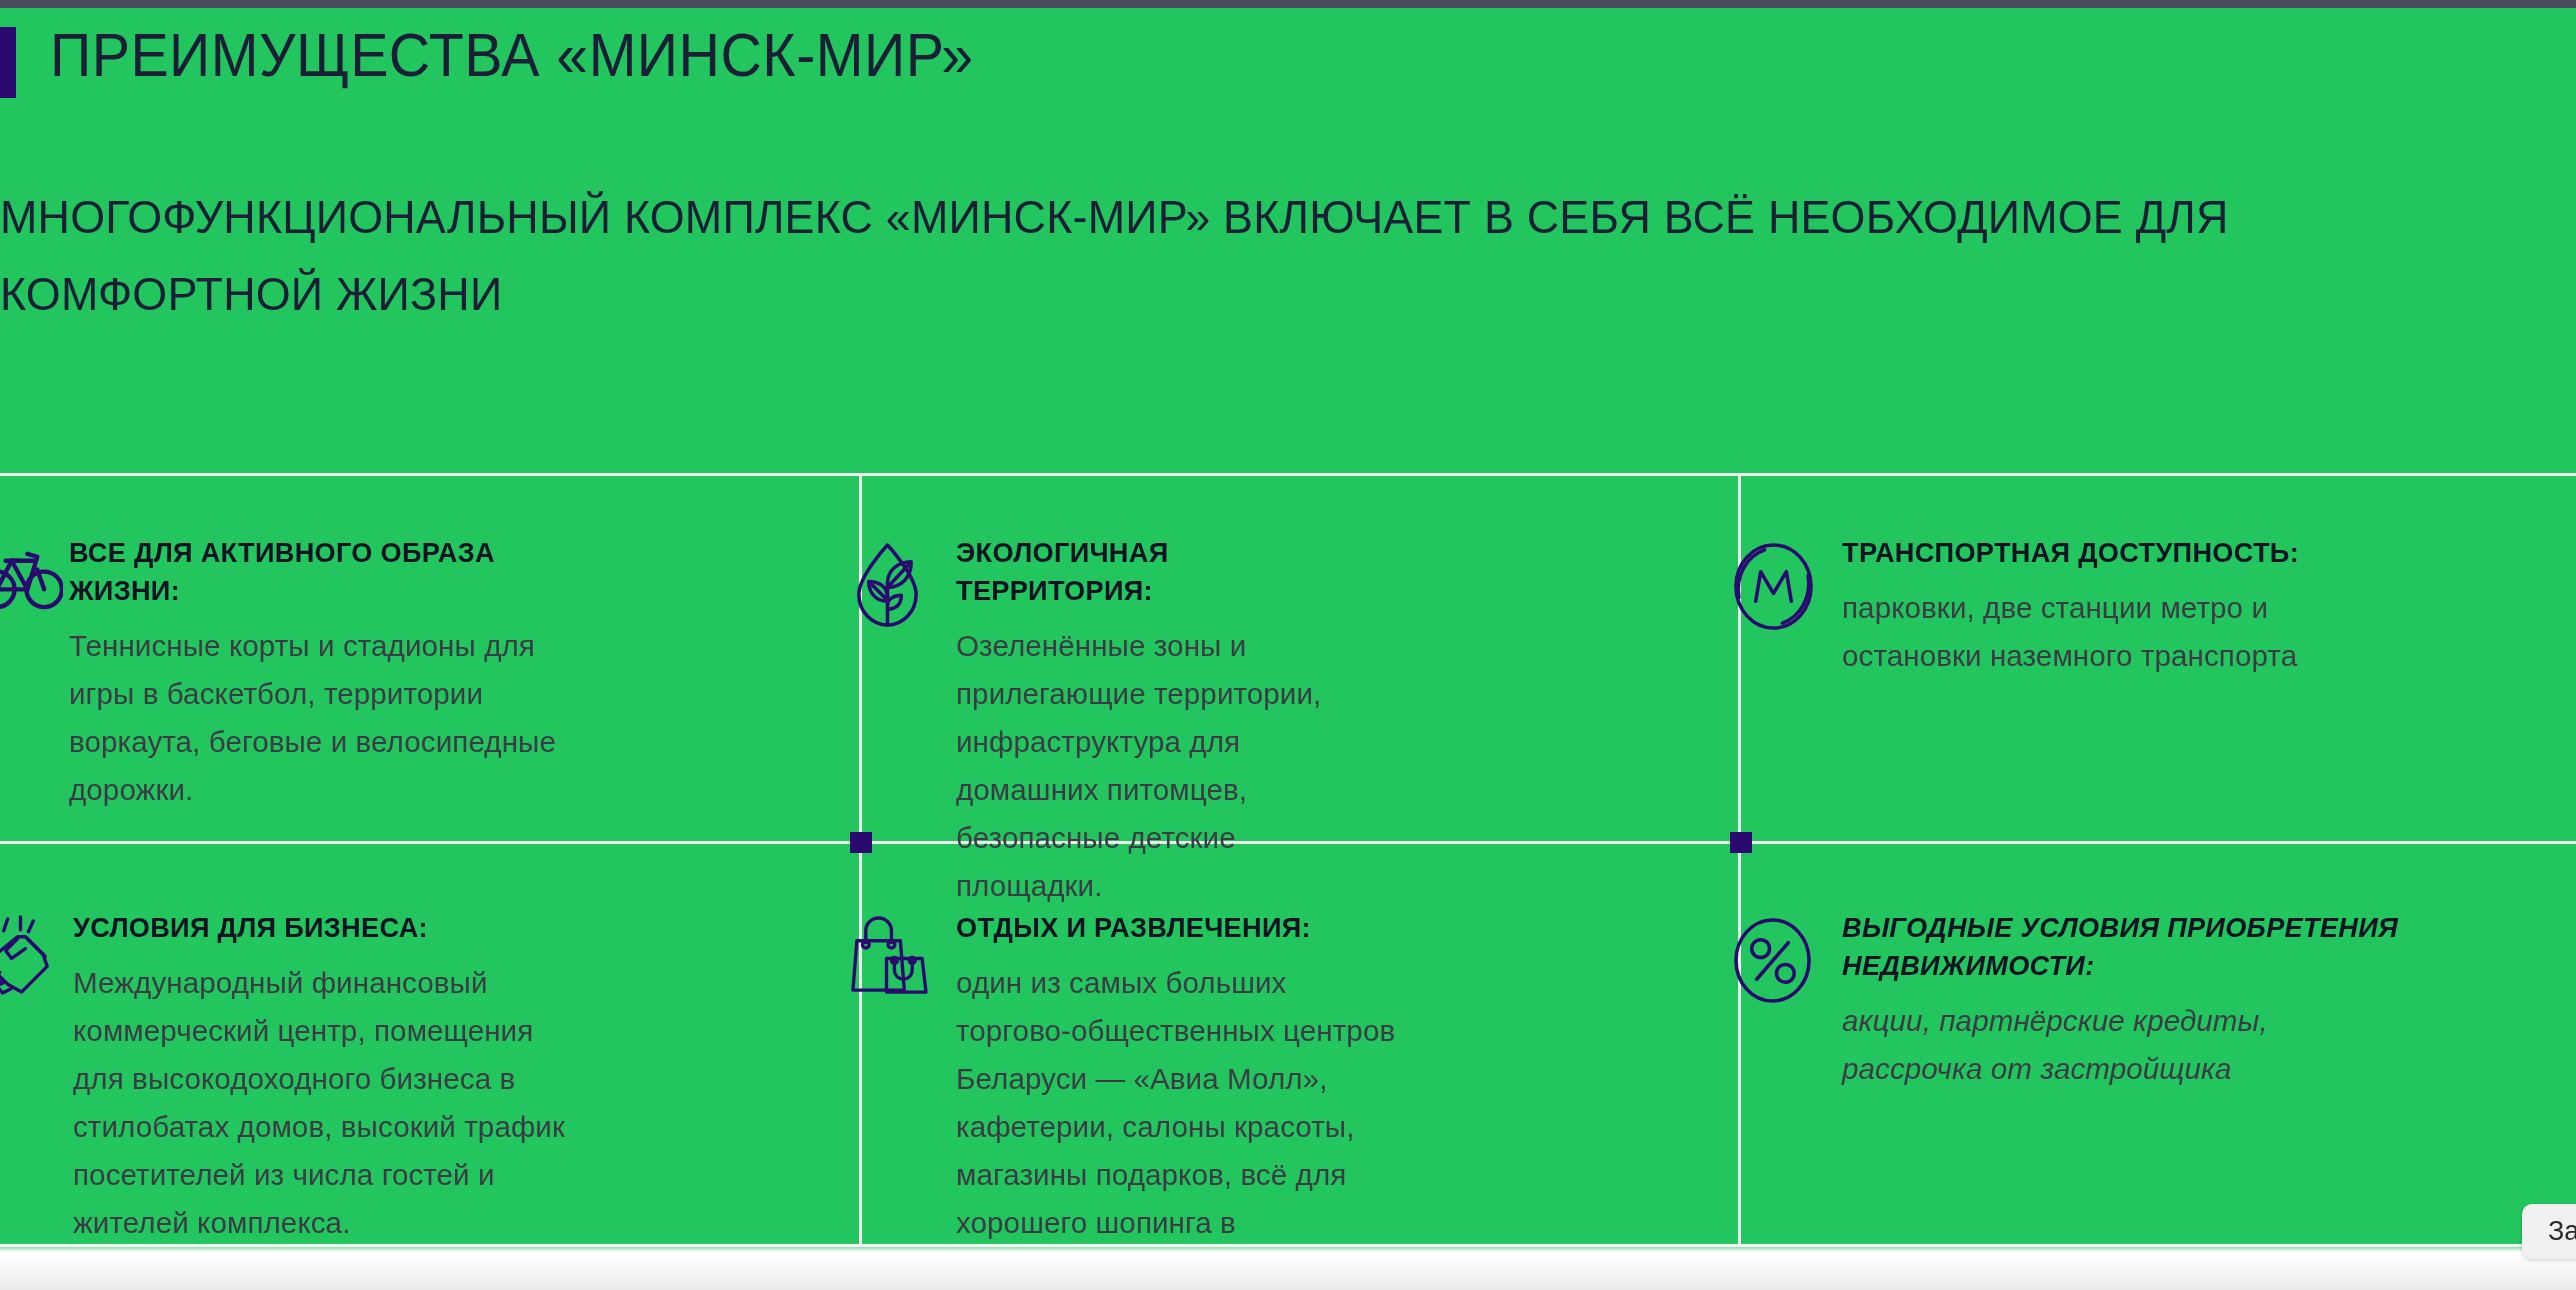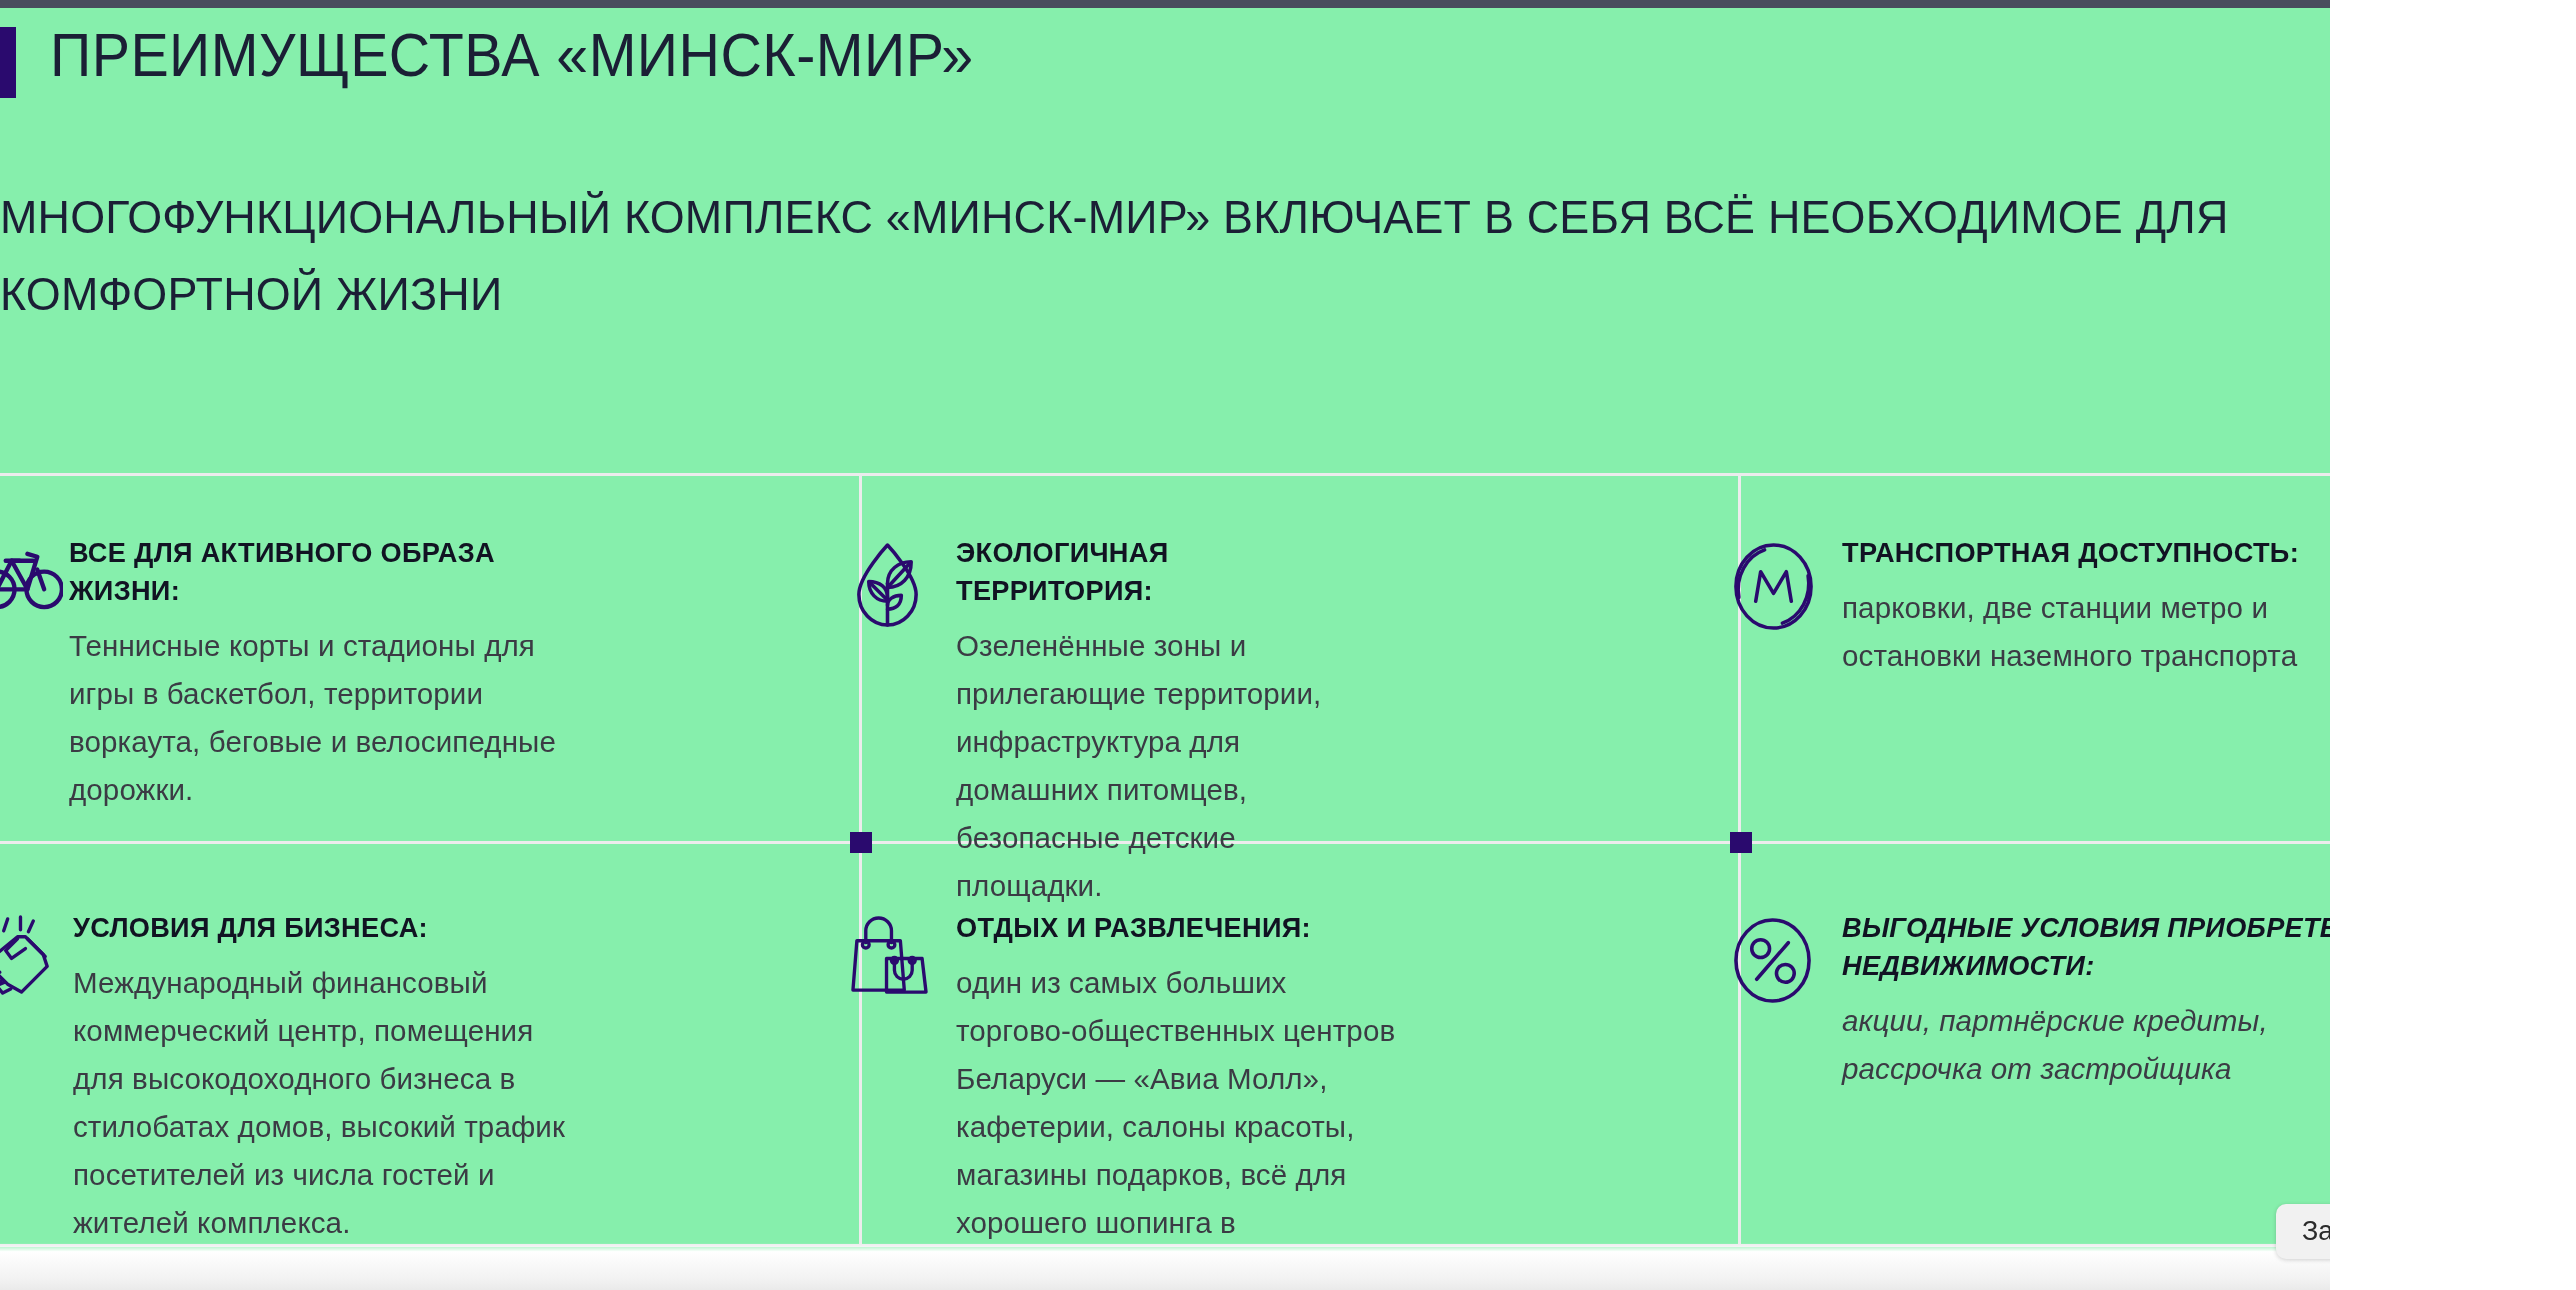--- a/index.html
+++ b/index.html
@@ -4,22 +4,22 @@
 <style>
   * { margin:0; padding:0; box-sizing:border-box; }
   html, body {
     width:2576px; height:1291px;
     background:#ffffff;
     font-family:"Liberation Sans", sans-serif;
     overflow:hidden;
   }
   #page {
     position:relative;
-    width:2330px; height:1291px;
-    background:#86efac;
+    width:2576px; height:1291px;
+    background:#22c55e;
     overflow:hidden;
   }
 
   
   .top-chrome {
     position:absolute; left:0; top:0;
     width:2576px; height:8px;
     background:#494c5e;
   }
 

